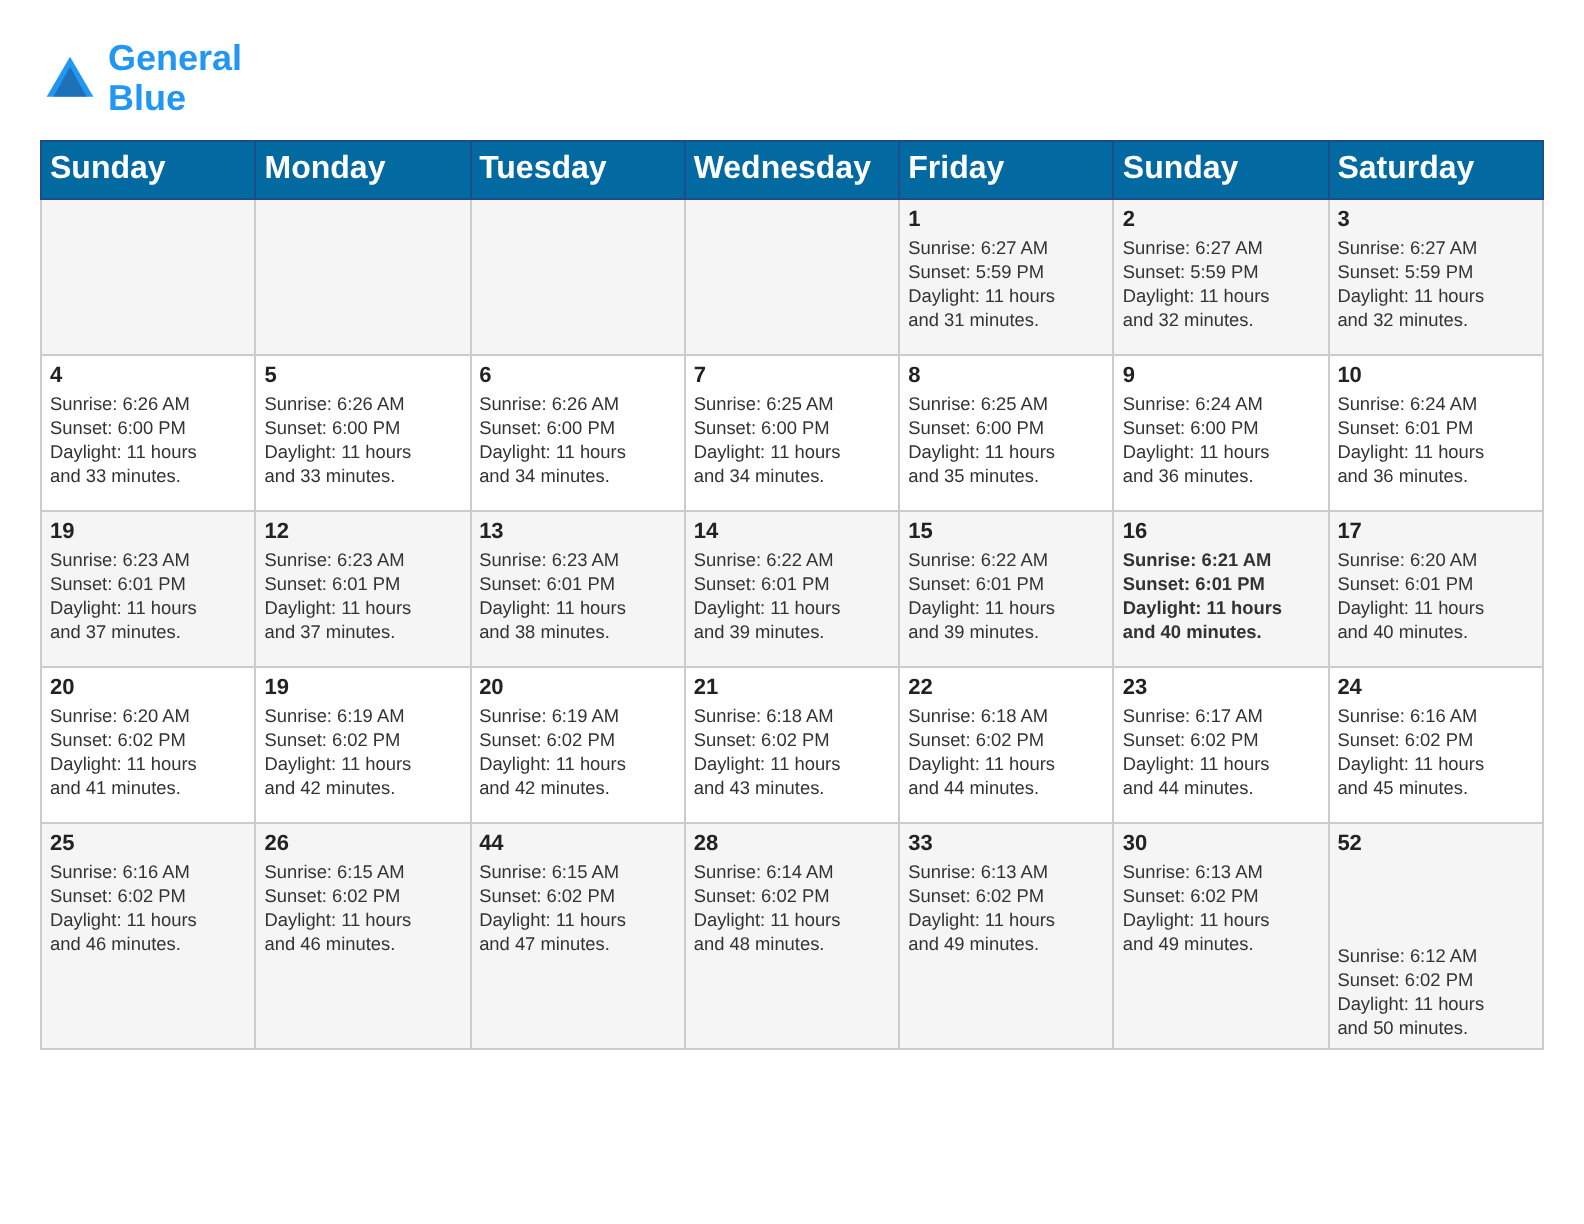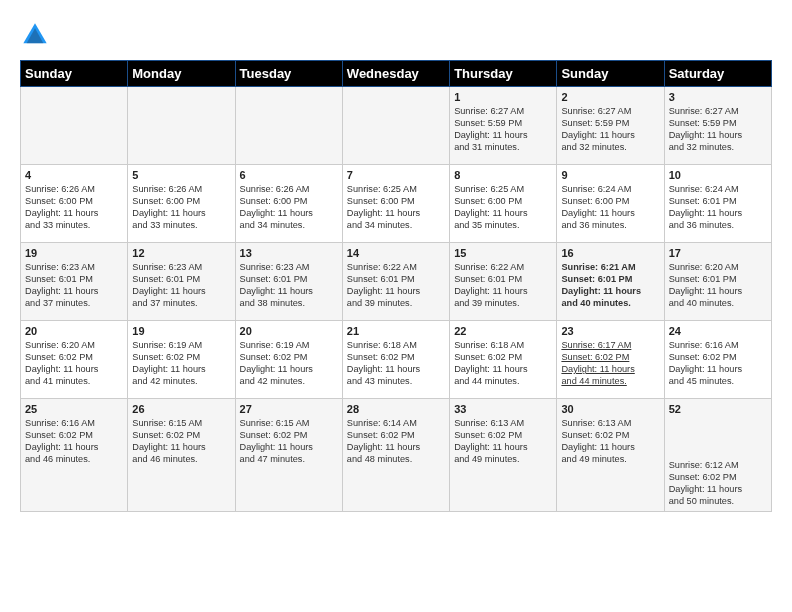--- a/index.html
+++ b/index.html
@@ -51,25 +51,25 @@
       font-size: 16px;
       color: #555;
     }
     table {
       width: 100%;
       border-collapse: collapse;
       table-layout: fixed;
       font-size: 10px;
     }
     thead tr th {
-      background-color: #000000;
+      background-color: #0369a1;
       color: #fff;
       text-align: left;
       padding: 5px 4px;
-      font-size: 13px;
+      font-size: 16px;
       font-weight: bold;
       border: 1px solid #1a4d8a;
     }
     tbody tr td {
       border: 1px solid #ccc;
       vertical-align: top;
       padding: 3px 4px;
       height: 78px;
       color: #222;
       line-height: 1.3;
@@ -96,35 +96,39 @@
 </head>
 <body>
 
 <div class="page">
   <div class="header">
     <div class="logo">
       <svg class="logo-icon" viewBox="0 0 36 36">
         <polygon points="18,4 32,28 4,28" fill="#2196F3"></polygon>
         <polygon points="18,10 28,28 8,28" fill="#1a3a5c" opacity="0.4"></polygon>
       </svg>
+      <div class="logo-text">
+        <div><span>General</span></div>
+        <div style="color:#2196F3">Blue</div>
+      </div>
     </div>
     <div class="title-block">
       <div class="main-title"></div>
       <div class="sub-title"></div>
     </div>
   </div>
 
   <table>
     <thead>
       <tr>
       <th>Sunday</th>
           <th>Monday</th>
           <th>Tuesday</th>
           <th>Wednesday</th>
-          <th>Thursday</th>
+          <th>Friday</th>
           <th>Sunday</th>
           <th>Saturday</th>
         </tr>
     </thead>
     <tbody id="calendar-body">
     <tr>
           <td class="empty"></td>
           <td class="empty"></td>
           <td class="empty"></td>
           <td class="empty"></td>
@@ -283,21 +287,21 @@
           </td>
           <td>
             <div class="day-num">22</div>
             <div class="day-info" style="white-space: pre-line;">Sunrise: 6:18 AM
 Sunset: 6:02 PM
 Daylight: 11 hours
 and 44 minutes.</div>
           </td>
           <td>
             <div class="day-num">23</div>
-            <div class="day-info" style="white-space: pre-line; text-decoration: underline;">Sunrise: 6:17 AM
+            <div class="day-info" style="white-space: pre-line;">Sunrise: 6:17 AM
 Sunset: 6:02 PM
 Daylight: 11 hours
 and 44 minutes.</div>
           </td>
           <td>
             <div class="day-num">24</div>
             <div class="day-info" style="white-space: pre-line;">Sunrise: 6:16 AM
 Sunset: 6:02 PM
 Daylight: 11 hours
 and 45 minutes.</div>
@@ -312,21 +316,21 @@
 and 46 minutes.</div>
           </td>
           <td>
             <div class="day-num">26</div>
             <div class="day-info" style="white-space: pre-line;">Sunrise: 6:15 AM
 Sunset: 6:02 PM
 Daylight: 11 hours
 and 46 minutes.</div>
           </td>
           <td>
-            <div class="day-num">27</div>
+            <div class="day-num">44</div>
             <div class="day-info" style="white-space: pre-line;">Sunrise: 6:15 AM
 Sunset: 6:02 PM
 Daylight: 11 hours
 and 47 minutes.</div>
           </td>
           <td>
             <div class="day-num">28</div>
             <div class="day-info" style="white-space: pre-line;">Sunrise: 6:14 AM
 Sunset: 6:02 PM
 Daylight: 11 hours

